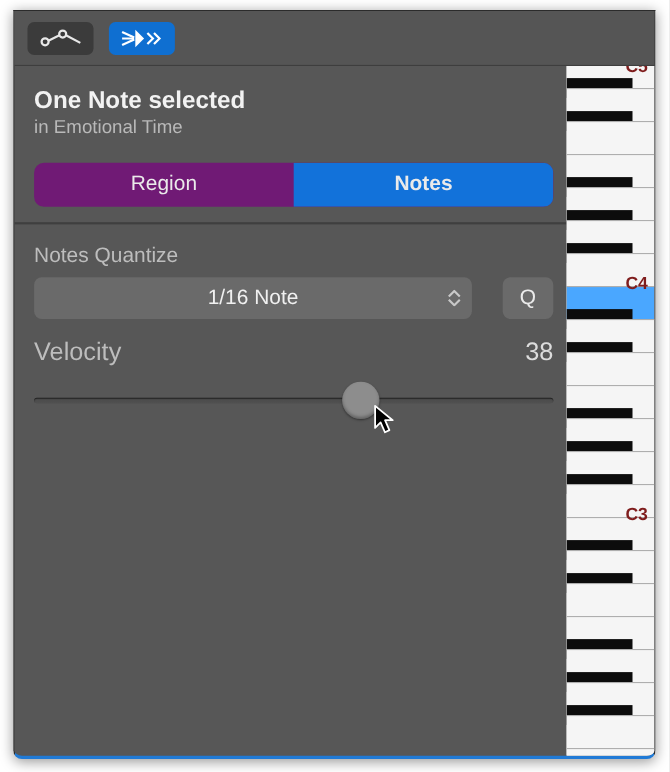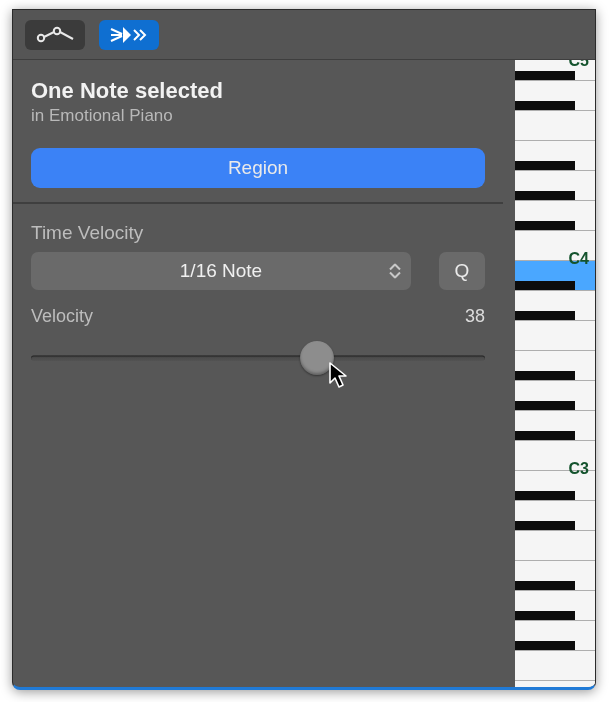--- a/index.html
+++ b/index.html
@@ -40,39 +40,39 @@
   .tool-btn.dark { background: #3b3b3b; }
   .tool-btn.blue { background: #0f6fd1; }
   .tool-btn svg { display: block; }
 
   .content {
     display: flex;
     height: calc(100% - 50px);
   }
   .panel {
     flex: 0 0 502px;
-    padding: 18px 30px 0 18px;
+    padding: 18px 12px 0 18px;
     color: #e9e9e9;
   }
   .headline {
     font-size: 22px;
     font-weight: 600;
     color: #f2f2f2;
   }
   .subhead {
     font-size: 17px;
     color: #b9b9b9;
     margin-top: 2px;
   }
 
   .segmented {
     margin-top: 22px;
     width: 100%;
     height: 40px;
-    background: #3b82f6;
+    background: #701a75;
     border-radius: 9px;
     display: flex;
     overflow: hidden;
   }
   .segmented .seg {
     flex: 1;
     display:flex; align-items:center; justify-content:center;
     font-size: 19px;
     color: #eaeaea;
     cursor: pointer;
@@ -121,21 +121,21 @@
     background: #6a6a6a;
     border-radius: 7px;
     display:flex; align-items:center; justify-content:center;
     color:#eaeaea; font-size:19px;
   }
 
   .row-velocity {
     margin-top: 16px;
     display: flex;
     justify-content: space-between;
-    font-size: 18px;
+    font-size: 23px;
     color: #bdbdbd;
     align-items: flex-end;
   }
   .row-velocity .val { color:#dcdcdc; }
 
   .slider-wrap {
     margin-top: 14px;
     position: relative;
     height: 34px;
   }
@@ -174,21 +174,21 @@
   }
   .white-key.hl { background:#4aa7ff; }
   .black-key {
     position:absolute; right:20px; left:0;
     height:18px;
     background:#0c0c0c;
   }
   .oct-label {
     position:absolute; right:6px;
     font-size:16px; font-weight:700;
-    color:#14532d;
+    color:#7f1d1d;
   }
 </style>
 </head>
 <body>
 
 <div class="app-window">
 
   <div class="toolbar">
     <div class="tool-btn dark">
       <svg width="40" height="18" viewBox="0 0 40 18">
@@ -207,29 +207,30 @@
         <polyline points="25,6 30,11 25,16" fill="none" stroke="#fff" stroke-width="2"></polyline>
         <polyline points="31,6 36,11 31,16" fill="none" stroke="#fff" stroke-width="2"></polyline>
       </svg>
     </div>
   </div>
 
   <div class="content">
     <div class="panel">
 
       <div class="headline">One Note selected</div>
-      <div class="subhead">in Emotional Piano</div>
+      <div class="subhead">in Emotional Time</div>
 
       <div class="segmented">
         <div class="seg">Region</div>
+        <div class="seg on">Notes</div>
       </div>
 
       <div class="panel-divider"></div>
 
-      <div class="field-label">Time Velocity</div>
+      <div class="field-label">Notes Quantize</div>
 
       <div class="row-quantize">
         <div class="dropdown">
           <span>1/16 Note</span>
           <span class="stepper">
             <svg width="12" height="7" viewBox="0 0 12 7">
                 <polyline points="1,6 6,1 11,6" fill="none" stroke="#c8c8c8" stroke-width="2"></polyline>
               </svg>
             <svg width="12" height="7" viewBox="0 0 12 7">
                 <polyline points="1,1 6,6 11,1" fill="none" stroke="#c8c8c8" stroke-width="2"></polyline>

